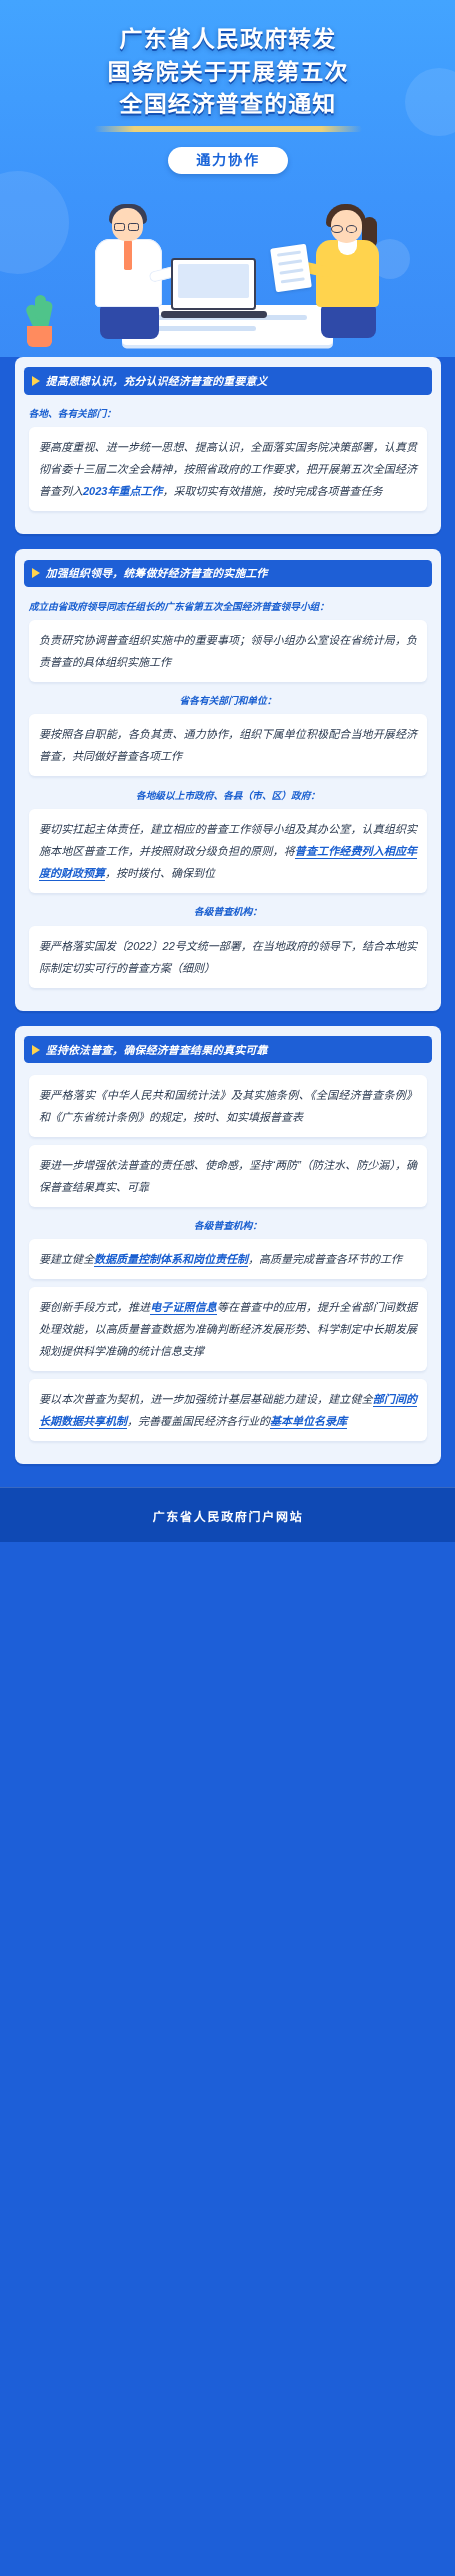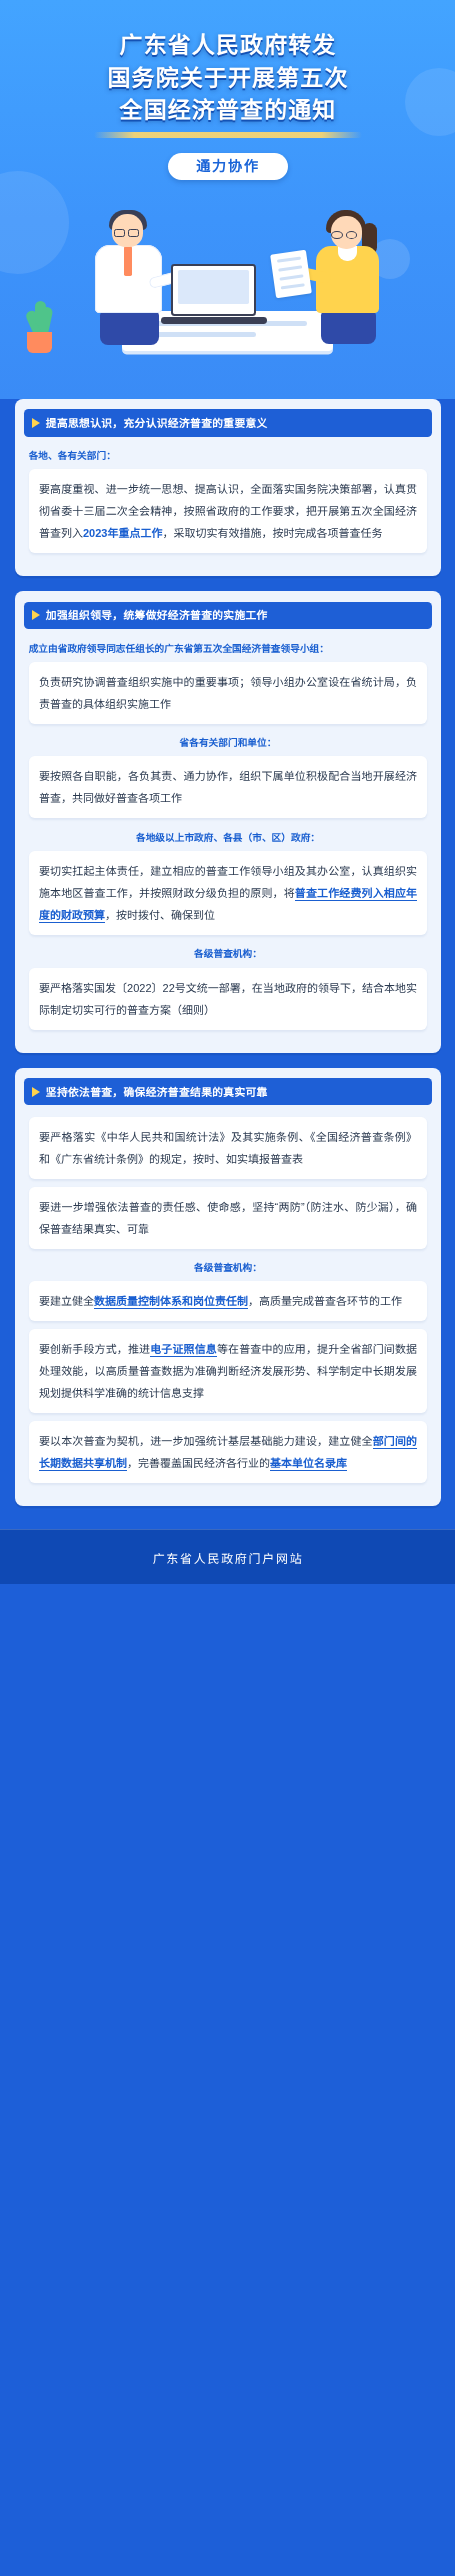--- a/index.html
+++ b/index.html
@@ -12,23 +12,23 @@
     width: 456px;
     min-height: 2576px;
     background: linear-gradient(180deg, #2f7df0 0%, #2f7df0 188px, #1d5fd8 188px, #1d5fd8 100%);
     position: relative;
     overflow: hidden;
   }
 
   
   .hero {
     position: relative;
-    height: 399px;
+    height: 357px;
     background: linear-gradient(180deg, #43a4ff 0%, #3d94fb 55%, #3a8bf6 100%);
-    padding-top: 29px;
+    padding-top: 23px;
     overflow: hidden;
   }
   .hero-deco-circle {
     position: absolute;
     border-radius: 50%;
     background: rgba(255,255,255,0.10);
   }
   .c1 { width: 103px; height: 103px; left: -34px; top: 171px; }
   .c2 { width: 68px; height: 68px; right: -17px; top: 68px; }
   .c3 { width: 40px;  height: 40px;  right: 46px; top: 239px; background: rgba(255,255,255,0.13);}
@@ -129,21 +129,21 @@
   .pr-legs { position:absolute; left: 12.5px; top: 101px; width: 55px; height: 33px; background:#2f4aa8; border-radius: 4.6px 4.6px 8px 8px;}
 
   .plant { position:absolute; left: 27px; top: 107px; }
   .plant-pot { position:absolute; left: 0; top: 34px; width: 25px; height: 21.6px; background:#ff8b5e; border-radius: 0 0 5.7px 5.7px;}
   .leaf { position:absolute; width: 11.4px; height: 25px; background:#4fc48a; border-radius: 6.8px 6.8px 1.1px 6.8px;}
   .lf1 { left: 2.3px; top: 12.5px; transform: rotate(-24deg);}
   .lf2 { left: 12.5px; top: 9px; transform: rotate(12deg);}
   .lf3 { left: 8px; top: 3.4px; }
 
   
-  .body-wrap { padding: 0 15px 2px; }
+  .body-wrap { padding: 0 15px 2px; font-style: italic; }
   .card {
     background: #eef4fd;
     border-radius: 8px;
     padding: 12.5px 11.4px 15px;
     margin-bottom: 15px;
     box-shadow: 0 2.3px 0 rgba(12,48,120,0.18);
   }
   .section-head {
     display: flex;
     align-items: center;
@@ -198,21 +198,21 @@
     display: flex;
     align-items: center;
     justify-content: center;
     border-top: 1.7px solid rgba(255,255,255,0.18);
     margin-top: 5.7px;
   }
   .footer-text {
     color: #ffffff;
     font-size: 12px;
     letter-spacing: 1.7px;
-    font-weight: 400;
+    font-weight: 700;
   }
 </style>
 </head>
 <body>
 
 <div class="page">
 
   <div class="hero">
     <div class="hero-deco-circle c1"></div>
     <div class="hero-deco-circle c2"></div>

